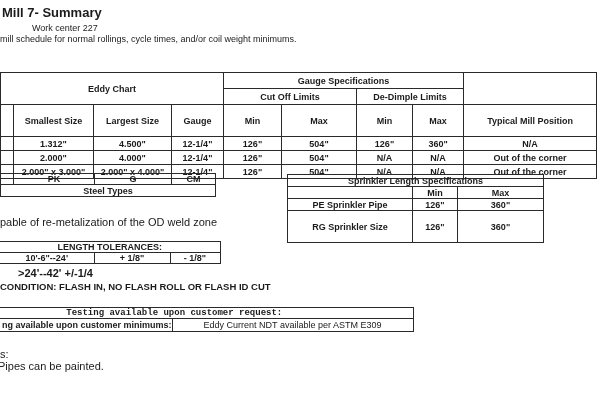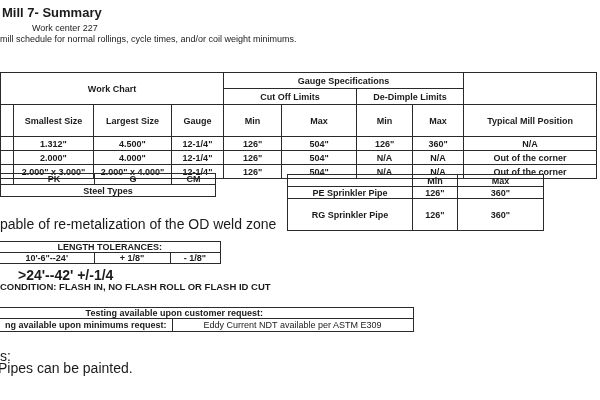--- a/index.html
+++ b/index.html
@@ -10,21 +10,21 @@
   }
   .abs{position:absolute;}
   .doc-title{font-size:13px;font-weight:bold;letter-spacing:0;}
   .sub{font-size:9px;}
   table{border-collapse:collapse;table-layout:fixed;}
   td{border:1px solid #2a2a2a;padding:0 2px;font-size:9px;font-weight:bold;
      text-align:center;vertical-align:middle;overflow:hidden;white-space:nowrap;}
   .noleft td:first-child{border-left:none;text-align:center;}
   .left{text-align:left;}
   .reg{font-weight:normal;margin-left:22px;}
-  .note{font-size:14px;white-space:nowrap;}
+  .note{font-size:11px;white-space:nowrap;}
   .bold-note{font-size:9.5px;font-weight:bold;white-space:nowrap;}
 </style>
 </head>
 <body>
 
 <div class="abs doc-title" style="top:5px;left:2px;">Mill 7- Summary</div>
 <div class="abs sub" style="top:23px;left:32px;">Work center 227</div>
 <div class="abs sub" style="top:34px;left:0px;white-space:nowrap;">mill schedule for normal rollings, cycle times, and/or coil weight minimums.</div>
 
 <table class="abs" style="top:72px;left:0px;width:596px;">
@@ -34,21 +34,21 @@
       <col style="width:78px">
       <col style="width:52px">
     <col style="width:58px">
       <col style="width:75px">
       <col style="width:56px">
       <col style="width:51px">
     <col style="width:133px">
   </colgroup>
   <tbody>
       <tr style="height:16px">
-    <td colspan="4" rowspan="2">Work Chart</td>
+    <td colspan="4" rowspan="2">Eddy Chart</td>
     <td colspan="4">Gauge Specifications</td>
     <td rowspan="2"></td>
   </tr>
   <tr style="height:16px">
     <td colspan="2">Cut Off Limits</td>
     <td colspan="2">De-Dimple Limits</td>
   </tr>
   <tr style="height:32px">
     <td></td>
     <td>Smallest Size</td>
@@ -117,32 +117,35 @@
   </table>
 <div class="abs note" style="top:216px;left:0px;">pable of re-metalization of the OD weld zone</div>
 
 <table class="abs" style="top:174px;left:287px;width:256px;">
   <colgroup>
       <col style="width:125px">
       <col style="width:45px">
       <col style="width:86px">
     </colgroup>
   <tbody>
+      <tr style="height:12px">
+    <td colspan="3">Sprinkler Length Specifications</td>
+  </tr>
   <tr style="height:12px">
     <td></td>
     <td>Min</td>
     <td>Max</td>
   </tr>
   <tr style="height:12px">
     <td>PE Sprinkler Pipe</td>
     <td>126"</td>
     <td>360"</td>
   </tr>
   <tr style="height:32px">
-    <td>RG Sprinkler Pipe</td>
+    <td>RG Sprinkler Size</td>
     <td>126"</td>
     <td>360"</td>
   </tr>
 </tbody>
   </table>
 
 <table class="abs noleft" style="top:241px;left:0px;width:220px;">
   <colgroup>
       <col style="width:94px">
       <col style="width:76px">
@@ -162,23 +165,23 @@
 <div class="abs note" style="top:267px;left:18px;font-weight:bold;">&gt;24'--42'  +/-1/4</div>
 <div class="abs bold-note" style="top:281px;left:0px;">CONDITION: FLASH IN, NO FLASH ROLL OR FLASH ID CUT</div>
 
 <table class="abs noleft" style="top:307px;left:0px;width:413px;">
   <colgroup>
       <col style="width:172px">
       <col style="width:241px">
     </colgroup>
   <tbody>
       <tr style="height:11px">
-    <td colspan="2" style="padding-right:66px;">Testing available upon customer request:</td>
+    <td colspan="2" style="padding-right:66px;font-family:Liberation Mono, monospace;">Testing available upon customer request:</td>
   </tr>
   <tr style="height:13px">
-    <td class="left">ng available upon minimums request:</td>
+    <td class="left">ng available upon customer minimums:</td>
     <td class="reg">Eddy Current NDT available per ASTM E309</td>
   </tr>
 </tbody>
   </table>
 
 <div class="abs note" style="top:348px;left:0px;">s:</div>
 <div class="abs note" style="top:360px;left:-2px;">Pipes can be painted.</div>
 
 </body></html>

